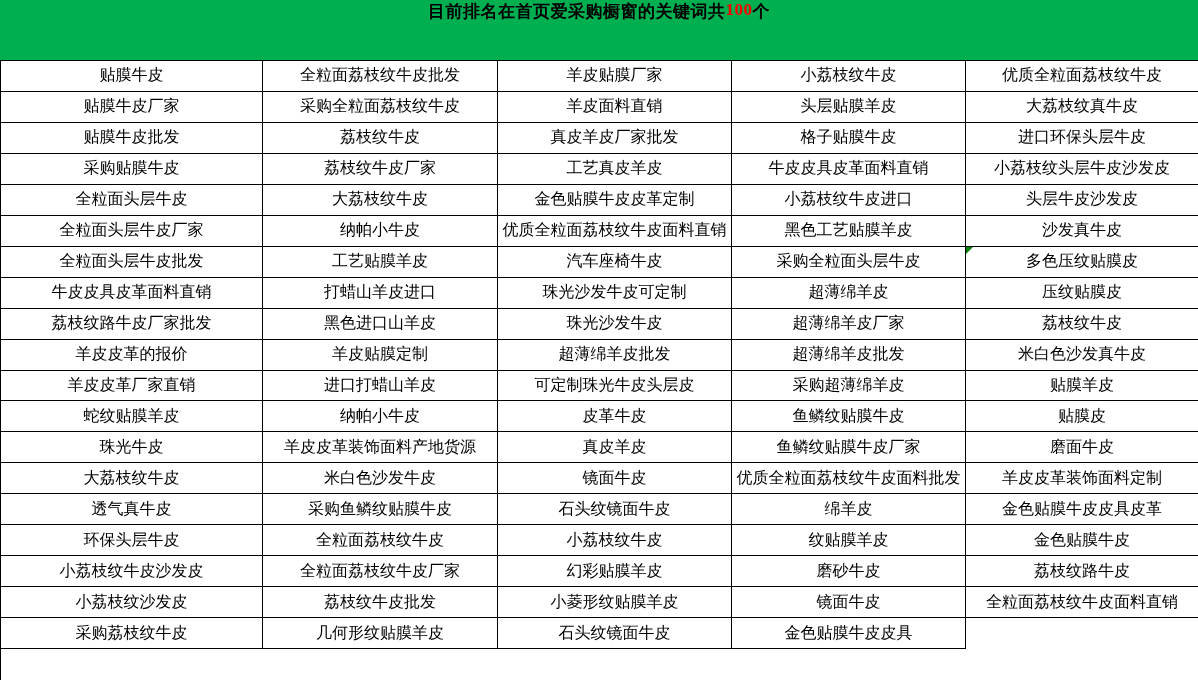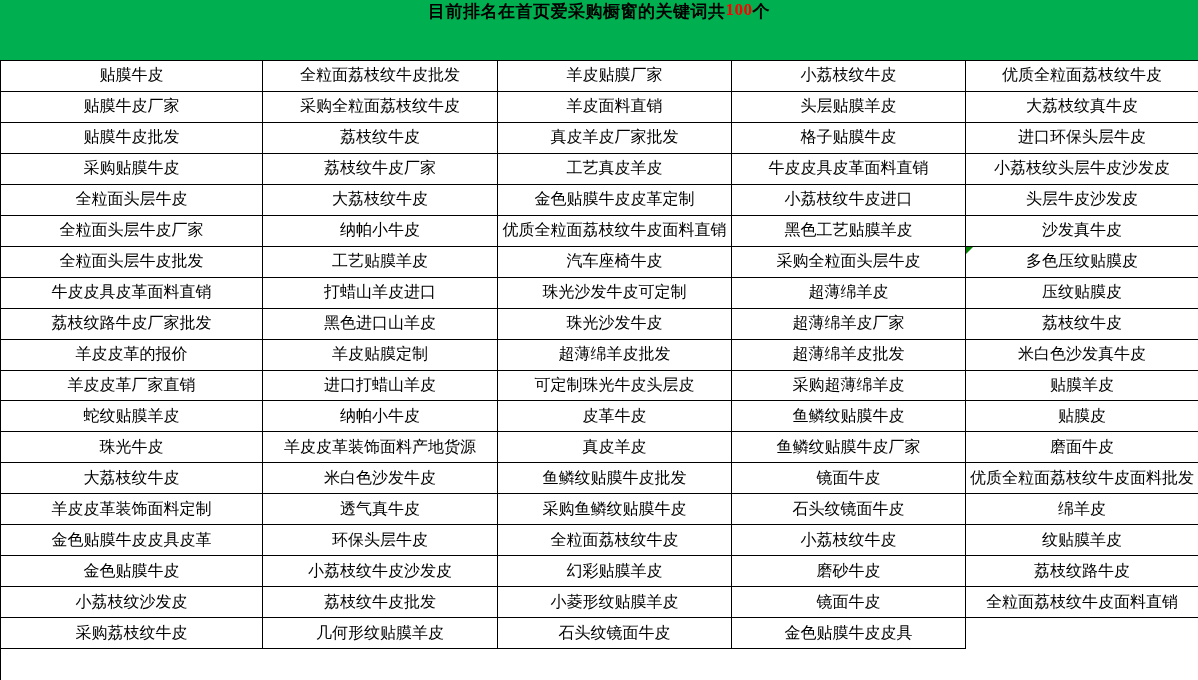--- a/index.html
+++ b/index.html
@@ -133,35 +133,35 @@
     <div class="cell">皮革牛皮</div>
     <div class="cell">鱼鳞纹贴膜牛皮</div>
     <div class="cell">贴膜皮</div>
     <div class="cell">珠光牛皮</div>
     <div class="cell">羊皮皮革装饰面料产地货源</div>
     <div class="cell">真皮羊皮</div>
     <div class="cell">鱼鳞纹贴膜牛皮厂家</div>
     <div class="cell">磨面牛皮</div>
     <div class="cell">大荔枝纹牛皮</div>
     <div class="cell">米白色沙发牛皮</div>
-    <div class="cell">鱼鳞纹贴膜牛皮批发</div>
     <div class="cell">镜面牛皮</div>
     <div class="cell">优质全粒面荔枝纹牛皮面料批发</div>
     <div class="cell">羊皮皮革装饰面料定制</div>
     <div class="cell">透气真牛皮</div>
     <div class="cell">采购鱼鳞纹贴膜牛皮</div>
     <div class="cell">石头纹镜面牛皮</div>
     <div class="cell">绵羊皮</div>
     <div class="cell">金色贴膜牛皮皮具皮革</div>
     <div class="cell">环保头层牛皮</div>
     <div class="cell">全粒面荔枝纹牛皮</div>
     <div class="cell">小荔枝纹牛皮</div>
     <div class="cell">纹贴膜羊皮</div>
     <div class="cell">金色贴膜牛皮</div>
     <div class="cell">小荔枝纹牛皮沙发皮</div>
+    <div class="cell">全粒面荔枝纹牛皮厂家</div>
     <div class="cell">幻彩贴膜羊皮</div>
     <div class="cell">磨砂牛皮</div>
     <div class="cell">荔枝纹路牛皮</div>
     <div class="cell">小荔枝纹沙发皮</div>
     <div class="cell">荔枝纹牛皮批发</div>
     <div class="cell">小菱形纹贴膜羊皮</div>
     <div class="cell">镜面牛皮</div>
     <div class="cell">全粒面荔枝纹牛皮面料直销</div>
     <div class="cell">采购荔枝纹牛皮</div>
     <div class="cell">几何形纹贴膜羊皮</div>

